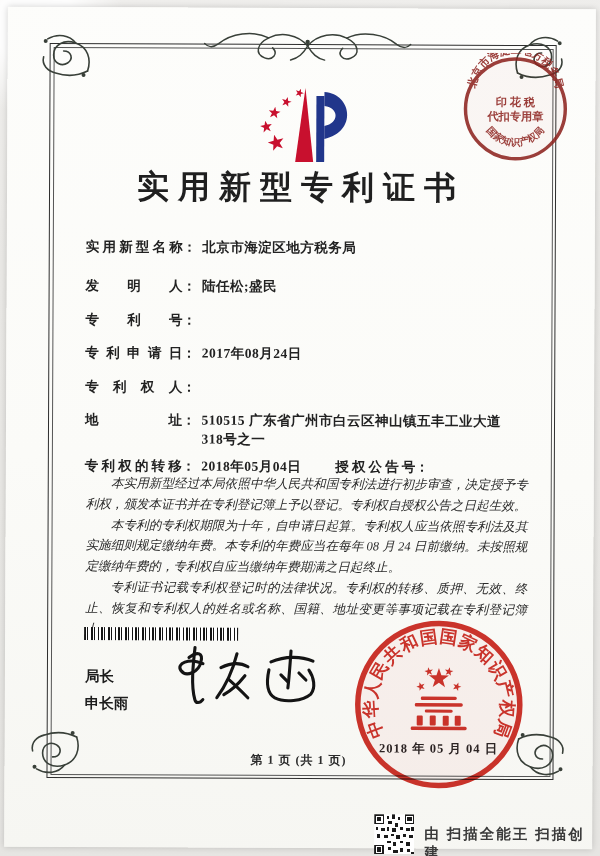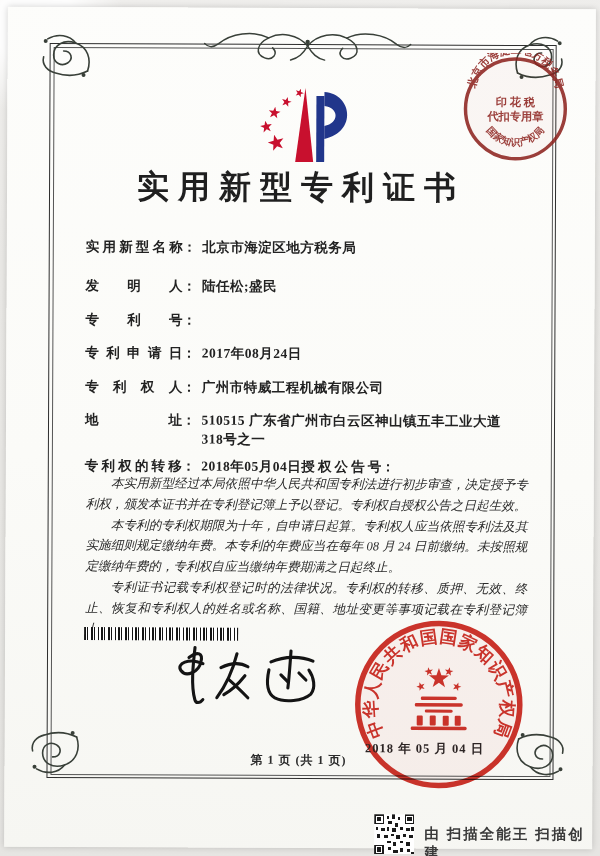--- a/index.html
+++ b/index.html
@@ -42,39 +42,39 @@
   .fields{position:absolute;left:79px;top:230px;width:440px;font-size:13.5px;color:#222;}
   .frow{margin-bottom:14.5px;line-height:19px;display:flex;align-items:flex-start;}
   .frow.gap-lg{margin-bottom:20px;}
   .flabel{
     display:inline-block;width:97px;font-weight:700;
     text-align:justify;text-align-last:justify;flex:none;
   }
   .fcolon{font-weight:700;flex:none;margin-right:6px;}
   .fvalue{font-weight:600;letter-spacing:.5px;max-width:320px;}
   .grant-row{display:flex;}
-  .grant-right{display:flex;}
+  .grant-right{margin-left:34px;display:flex;}
   .grant-right .flabel{width:80px;}
   .paras{
     position:absolute;left:80px;top:466px;width:442px;
     font-size:12.6px;line-height:20.8px;color:#2a2a2a;text-align:justify;
   }
   .paras p{margin:0;text-indent:2em;font-style:italic;font-weight:500;}
   .barcode{
     position:absolute;left:79px;top:620px;width:154px;height:13px;
     background:repeating-linear-gradient(90deg,
       #151515 0 2px,#fff 2px 3px,#151515 3px 4px,#fff 4px 7px,
       #151515 7px 9px,#fff 9px 10px,#151515 10px 11px,#fff 11px 14px,
       #151515 14px 15px,#fff 15px 17px);
   }
   .signatory{position:absolute;left:80px;top:656px;font-size:14.5px;color:#1d1d1d;font-weight:700;line-height:27px;}
   .signature{position:absolute;left:160px;top:634px;width:170px;height:80px;}
   .seal{position:absolute;left:346px;top:608px;width:176px;height:176px;mix-blend-mode:multiply;}
   .seal-date{
-    position:absolute;left:332px;top:732px;width:176px;text-align:center;
+    position:absolute;left:346px;top:732px;width:176px;text-align:center;
     font-size:12.5px;color:#2c2424;font-weight:700;letter-spacing:1px;
   }
   .page-footer{
     position:absolute;left:0;top:744px;width:100%;text-align:center;
     font-size:12px;color:#2b2b2b;font-weight:600;letter-spacing:1px;
   }
   .scan-strip{position:absolute;left:0;top:800px;width:100%;height:56px;}
   .qr{position:absolute;left:370px;top:6px;width:40px;height:40px;}
   .scan-text{
     position:absolute;left:420px;top:16px;font-size:14.5px;color:#3a3a3a;
@@ -173,21 +173,20 @@
         <span class="fcolon">：</span>
     </div>
     <div class="frow">
       <span class="flabel">专利申请日</span>
         <span class="fcolon">：</span>
       <span class="fvalue">2017年08月24日</span>
     </div>
     <div class="frow">
       <span class="flabel">专利权人</span>
         <span class="fcolon">：</span>
-      <span class="fvalue">广州市特威工程机械有限公司</span>
     </div>
     <div class="frow" style="margin-bottom:8px">
       <span class="flabel">地址</span>
         <span class="fcolon">：</span>
       <span class="fvalue">510515 广东省广州市白云区神山镇五丰工业大道318号之一</span>
     </div>
     <div class="frow grant-row">
       <span class="flabel">专利权的转移</span>
         <span class="fcolon">：</span>
       <span class="fvalue">2018年05月04日</span>
@@ -199,20 +198,24 @@
   </div>
 
   <div class="paras">
     <p>本实用新型经过本局依照中华人民共和国专利法进行初步审查，决定授予专利权，颁发本证书并在专利登记簿上予以登记。专利权自授权公告之日起生效。</p>
     <p>本专利的专利权期限为十年，自申请日起算。专利权人应当依照专利法及其实施细则规定缴纳年费。本专利的年费应当在每年 08 月 24 日前缴纳。未按照规定缴纳年费的，专利权自应当缴纳年费期满之日起终止。</p>
     <p>专利证书记载专利权登记时的法律状况。专利权的转移、质押、无效、终止、恢复和专利权人的姓名或名称、国籍、地址变更等事项记载在专利登记簿上。</p>
   </div>
 
   <div class="barcode"></div>
 
+  <div class="signatory">
+    <div>局长</div>
+    <div>申长雨</div>
+  </div>
 
   <svg class="signature" viewBox="0 0 170 80">
     <g fill="none" stroke="#141414" stroke-width="3.1" stroke-linecap="round" stroke-linejoin="round">
       <path d="M24,16 C33,9 38,12 36,20 C34,31 21,36 16,29 C11,22 24,16 38,22"></path>
       <path d="M30,6 C28,24 26,44 30,58 C31,62 35,62 38,58"></path>
       <path d="M72,12 C68,28 61,44 52,56"></path>
       <path d="M56,26 C66,21 76,21 83,25"></path>
       <path d="M80,34 C73,43 66,49 59,53 M64,38 C72,45 78,51 83,56"></path>
       <path d="M106,20 C120,14 136,14 148,19"></path>
       <path d="M126,9 C125,24 124,38 123,46"></path>

